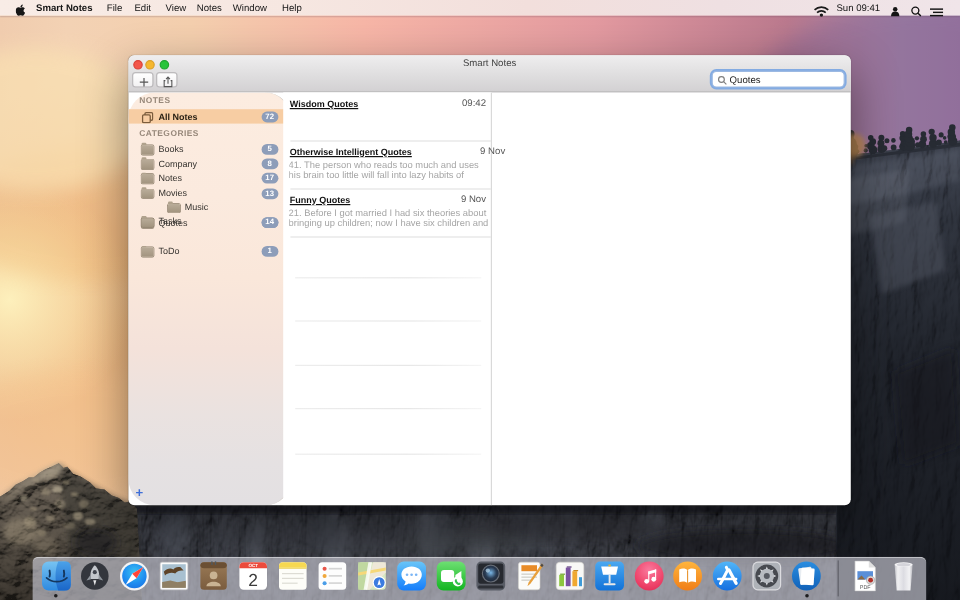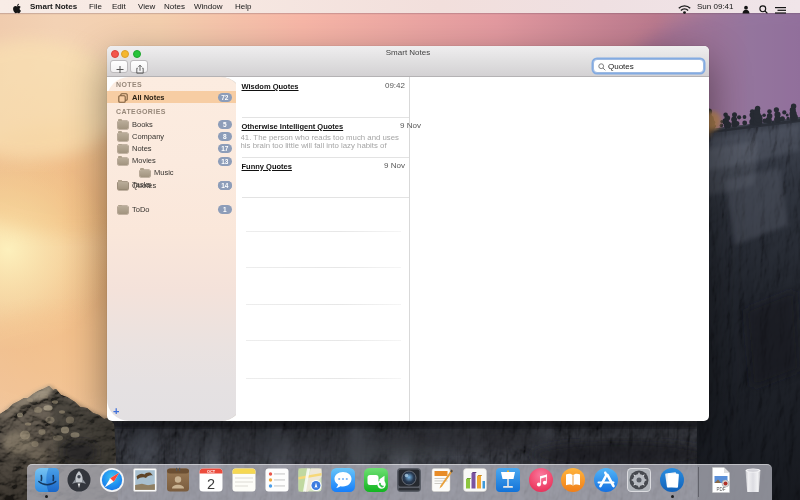--- a/index.html
+++ b/index.html
@@ -380,20 +380,21 @@
    <div class="ndiv" style="top:40px;"></div>
    <div class="nrow" style="top:40px;height:39px;padding-left:16px;">
     <div class="ntitle">Otherwise Intelligent Quotes</div>
     <div class="ndate">9 Nov</div>
     <div class="nprev">41. The person who reads too much and uses<br>his brain too little will fall into lazy habits of</div>
    </div>
    <div class="ndiv" style="top:80px;"></div>
    <div class="nrow" style="top:80px;height:28px;">
     <div class="ntitle">Funny Quotes</div>
     <div class="ndate">9 Nov</div>
+    <div class="nprev">21. Before I got married I had six theories about<br>bringing up children; now I have six children and</div>
    </div>
    <div class="ndiv" style="top:119.5px;"></div>
    <div class="eline" style="top:154px;"></div>
    <div class="eline" style="top:190px;"></div>
    <div class="eline" style="top:227px;"></div>
    <div class="eline" style="top:263px;"></div>
    <div class="eline" style="top:301px;"></div>
   </div>
  </div>
 </div>

